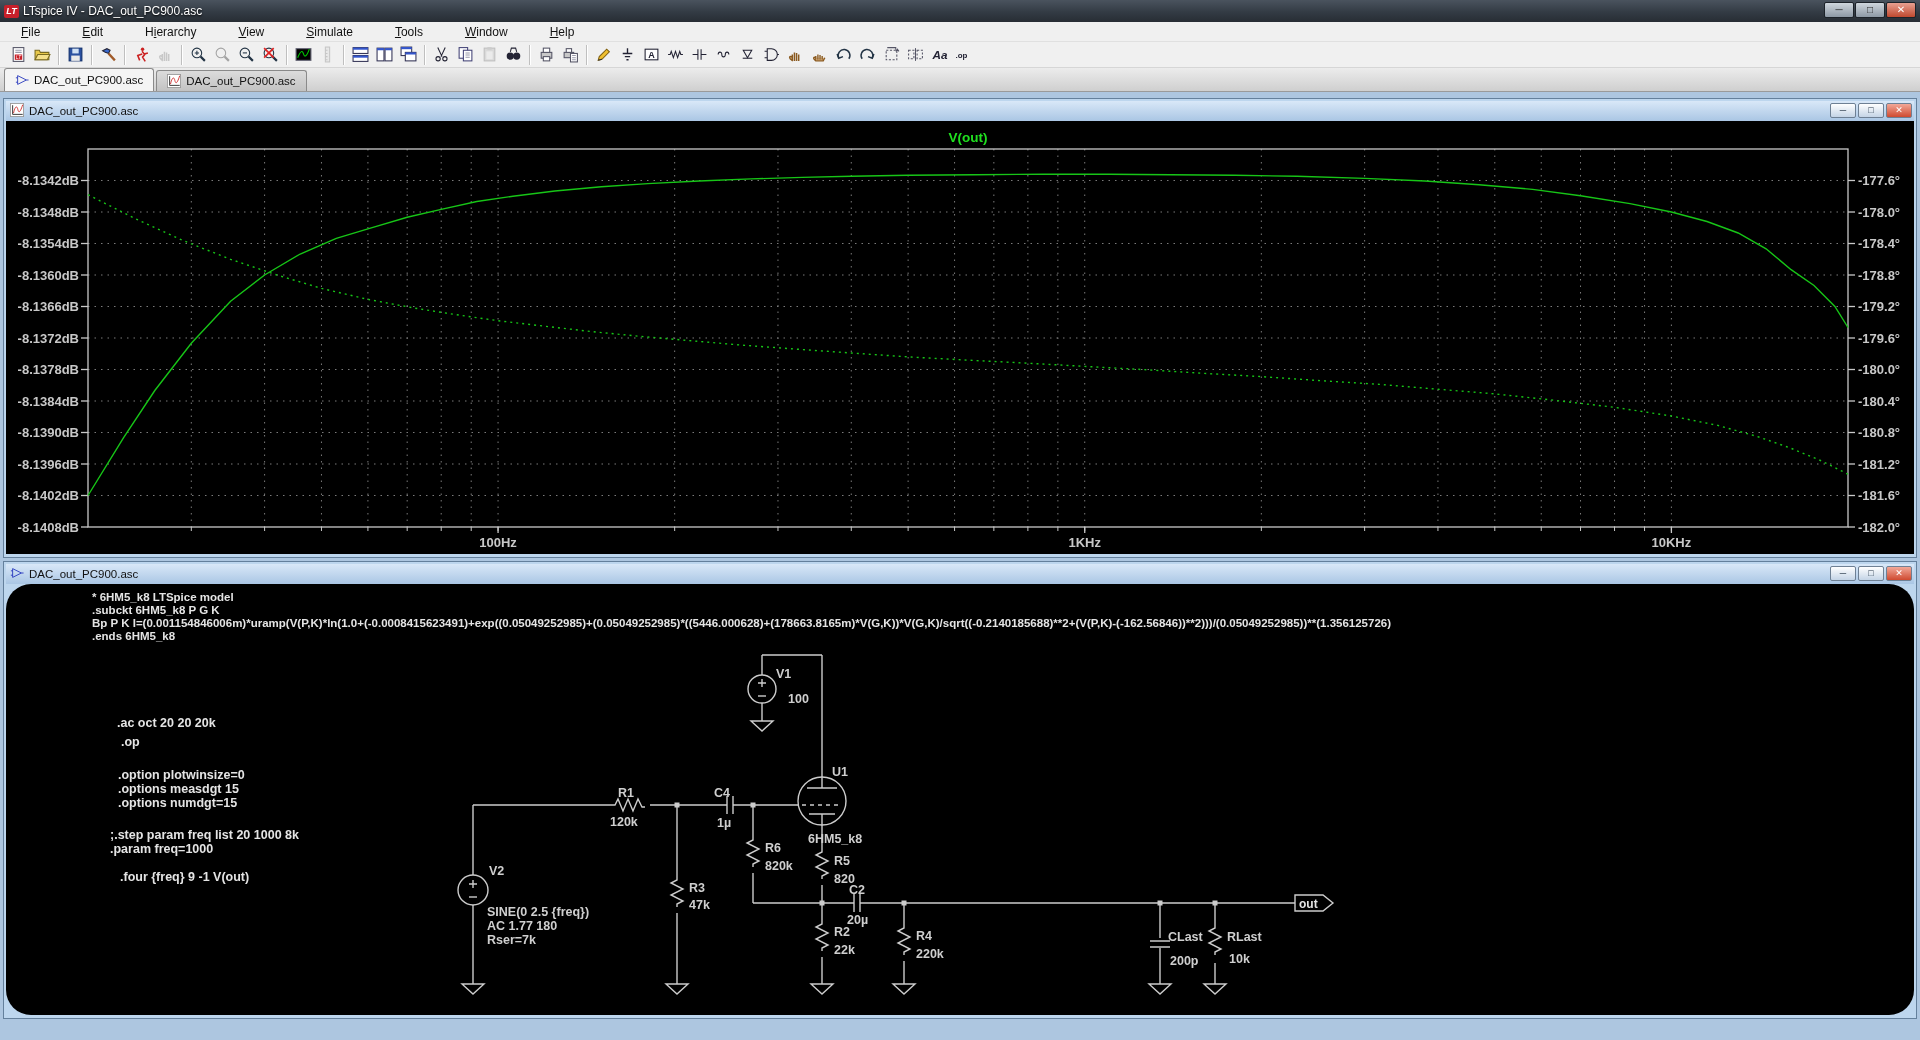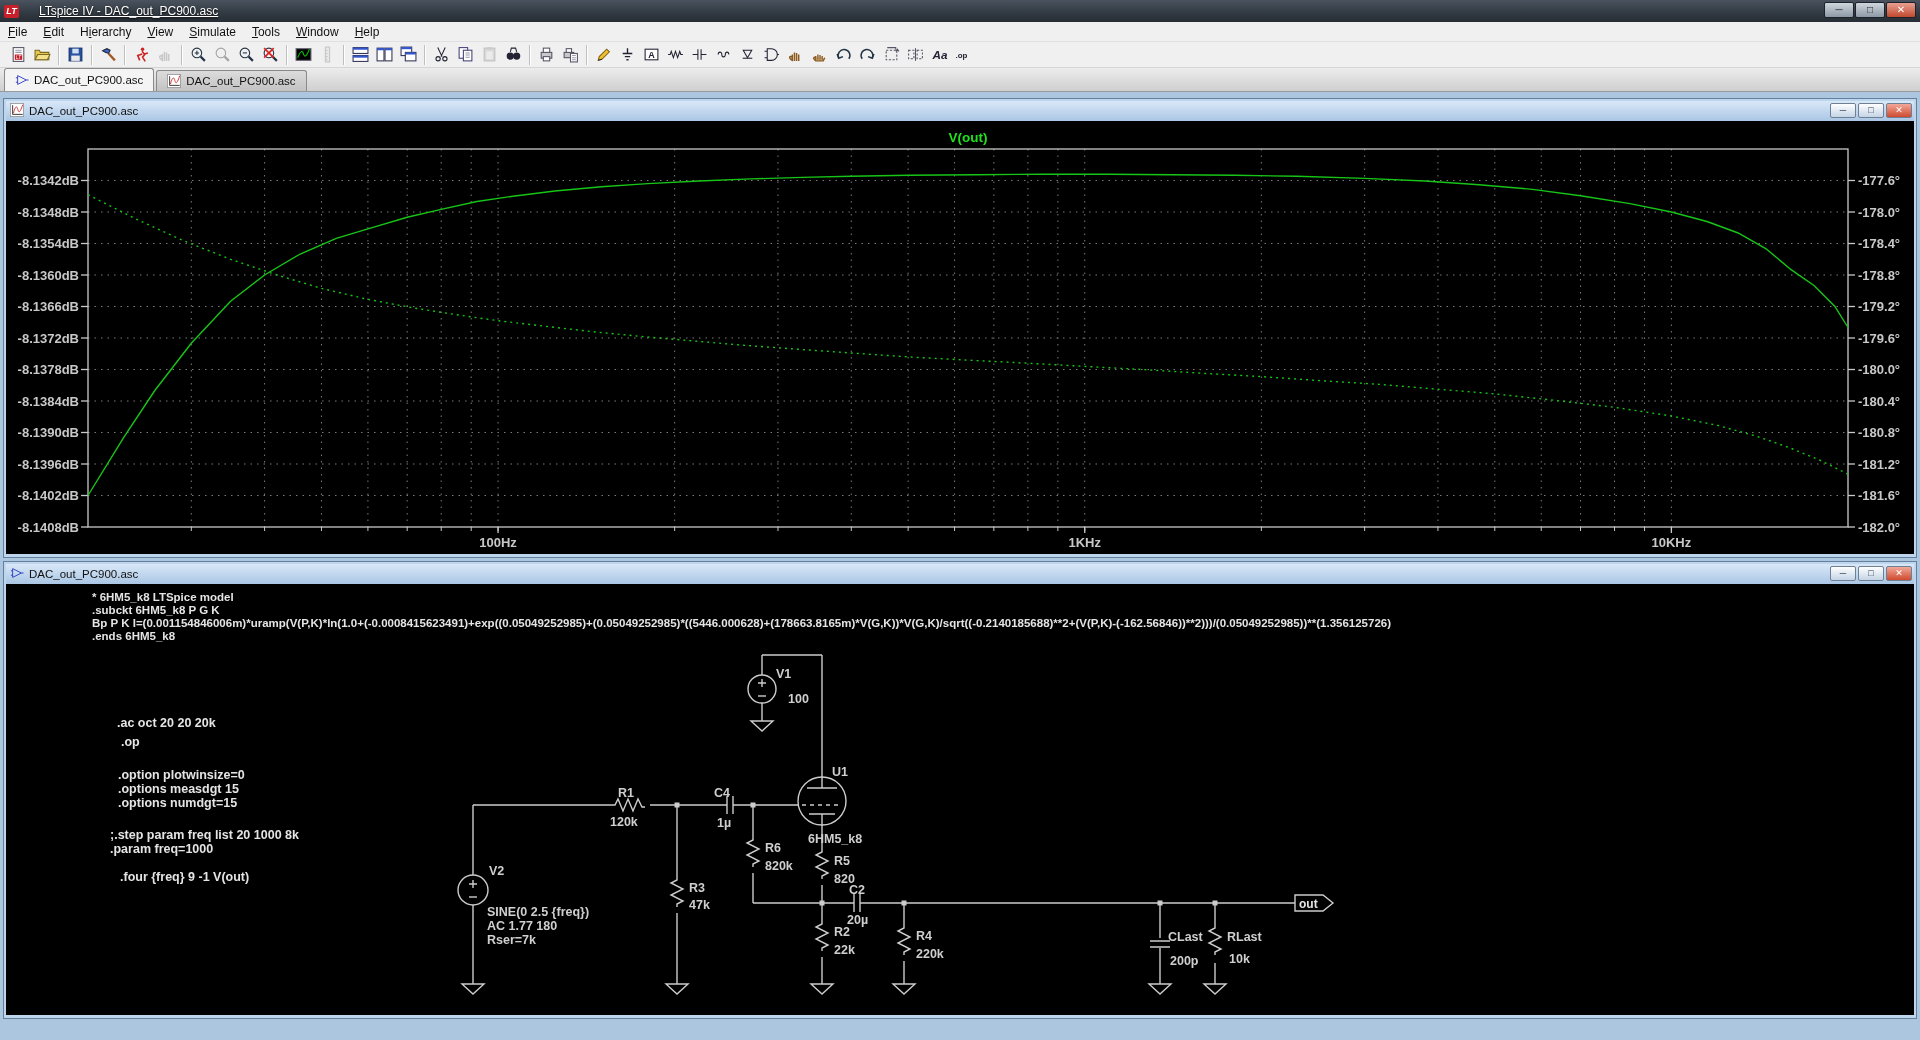--- a/index.html
+++ b/index.html
@@ -6,31 +6,31 @@
   html,body { width:1920px; height:1040px; overflow:hidden; background:#adc6e0;
               font-family:"Liberation Sans", sans-serif; }
   #app { position:relative; width:1920px; height:872px; }
 
   
   .titlebar { position:absolute; left:0; top:0; width:1920px; height:22px;
     background:linear-gradient(#4a535e,#333b44 55%,#272d34);
     display:flex; align-items:center; padding-left:4px; }
   .lt-logo { width:15px; height:13px; background:#c8202a; color:#fff; font-size:9px;
     font-weight:bold; font-style:italic; text-align:center; line-height:13px; border-radius:2px; }
-  .title-text { color:#fff; font-size:12px; margin-left:20px; text-shadow:0 1px 2px #000;text-decoration:underline; }
+  .title-text { color:#fff; font-size:12px; margin-left:4px; text-shadow:0 1px 2px #000; }
   .win-controls { position:absolute; right:4px; top:2px; display:flex; gap:1px; }
   .wbtn { width:30px; height:16px; border:1px solid #1c2229; border-radius:2px;
     background:linear-gradient(#cfd6dd,#8d99a5); color:#222; font-size:10px;
     text-align:center; line-height:14px; }
   .wbtn.close { background:linear-gradient(#e8a091,#c0492f); color:#fff; }
 
   .menubar { position:absolute; left:0; top:22px; width:1920px; height:20px;
     background:#f0f0f0; display:flex; align-items:center; font-size:12px; color:#111;
     border-bottom:1px solid #e0e0e0; }
-  .menu-item { padding:2px 8px; }
+  .menu-item { padding:2px 21px; }
   .menu-item u { text-decoration:underline; }
 
   .toolbar { position:absolute; left:0; top:42px; width:1920px; height:26px;
     background:#f0f0f0; display:flex; align-items:center; padding-left:6px;
     border-bottom:1px solid #d6d6d6; }
   .tbtn { width:24px; height:22px; display:flex; align-items:center; justify-content:center; }
   .tbtn svg { width:17px; height:17px; }
   .tbtn.disabled { opacity:.4; filter:grayscale(1); }
   .tsep { width:1px; height:20px; background:#bfbfbf; margin:0 4px;
     box-shadow:1px 0 0 #ffffff; }
@@ -501,21 +501,21 @@
               <path d="M3 13V3l10 5z" stroke="#23b" fill="none"></path>
               <path d="M1 5.5h2M1 10.5h2M13 8h2.5" stroke="#23b"></path>
             </svg></span>
         <span>DAC_out_PC900.asc</span>
         <div class="cbtns">
           <div class="cbtn">─</div>
           <div class="cbtn">□</div>
           <div class="cbtn close">✕</div>
         </div>
       </div>
-      <div class="cclient" style="height:431px;">
+      <div class="cclient" style="height:431px;border-radius:25px;">
         <svg id="schsvg" viewBox="6 587 1908 431" preserveAspectRatio="none">
             <text x="92" y="604" fill="#e4e4e4" font-size="11.5" font-weight="bold" font-family="&quot;Liberation Sans&quot;,sans-serif">* 6HM5_k8 LTSpice model</text>
             <text x="92" y="617" fill="#e4e4e4" font-size="11.5" font-weight="bold" font-family="&quot;Liberation Sans&quot;,sans-serif">.subckt 6HM5_k8  P G K</text>
             <text x="92" y="630" fill="#e4e4e4" font-size="11.5" font-weight="bold" font-family="&quot;Liberation Sans&quot;,sans-serif">   Bp  P K  I=(0.001154846006m)*uramp(V(P,K)*ln(1.0+(-0.0008415623491)+exp((0.05049252985)+(0.05049252985)*((5446.000628)+(178663.8165m)*V(G,K))*V(G,K)/sqrt((-0.2140185688)**2+(V(P,K)-(-162.56846))**2)))/(0.05049252985))**(1.356125726)</text>
             <text x="92" y="643" fill="#e4e4e4" font-size="11.5" font-weight="bold" font-family="&quot;Liberation Sans&quot;,sans-serif">.ends 6HM5_k8</text>
             <text x="117" y="730" fill="#e4e4e4" font-size="12.5" font-weight="bold" font-family="&quot;Liberation Sans&quot;,sans-serif">.ac oct 20 20 20k</text>
             <text x="121" y="749" fill="#e4e4e4" font-size="12.5" font-weight="bold" font-family="&quot;Liberation Sans&quot;,sans-serif">.op</text>
             <text x="118" y="782" fill="#e4e4e4" font-size="12.5" font-weight="bold" font-family="&quot;Liberation Sans&quot;,sans-serif">.option plotwinsize=0</text>
             <text x="118" y="796" fill="#e4e4e4" font-size="12.5" font-weight="bold" font-family="&quot;Liberation Sans&quot;,sans-serif">.options measdgt 15</text>
             <text x="118" y="810" fill="#e4e4e4" font-size="12.5" font-weight="bold" font-family="&quot;Liberation Sans&quot;,sans-serif">.options numdgt=15</text>

